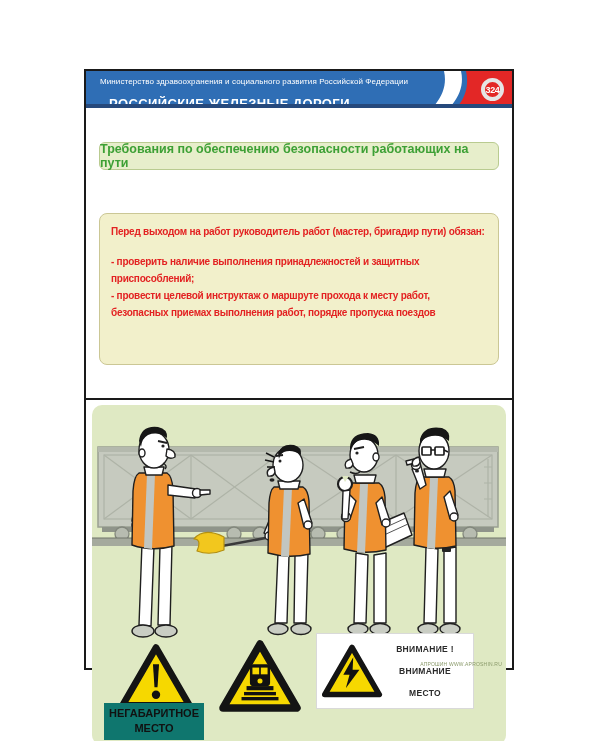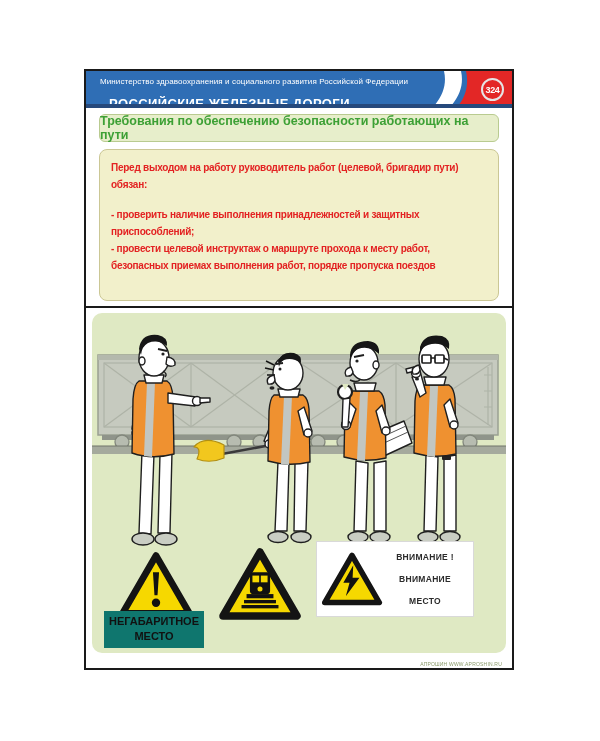--- a/index.html
+++ b/index.html
@@ -1,34 +1,34 @@
 <!DOCTYPE html>
 <html><head>
 <meta charset="utf-8">
 <style>
   * { margin:0; padding:0; box-sizing:border-box; }
   html,body { background:#ffffff; }
   body { font-family:"Liberation Sans", sans-serif; }
   .canvas { position:relative; width:600px; height:741px; background:#fff; overflow:hidden; }
 
   .poster { position:absolute; left:84px; top:69px; width:430px; height:601px;
-            border:2px solid #1a1a1a; background:#fff; display:flex; flex-direction:column; }
+            border:2px solid #1a1a1a; background:#fff; display:flex; flex-direction:column;gap:28px; }
 
   
   .header { position:relative; height:37px; background:#2f6eb5; border-bottom:4px solid #26497c;
             color:#fff; overflow:hidden; flex:0 0 auto; }
   .header .ministry { font-size:8px; padding:6px 0 0 14px; letter-spacing:.1px; }
   .header .company  { font-size:13px; font-weight:bold; padding-left:23px; margin-top:10px; letter-spacing:.4px; }
   .header svg.flag  { position:absolute; right:0; top:0; height:37px; width:90px; }
-  .badge { position:absolute; right:8px; top:7px; width:23px; height:23px; border:2px solid #e5e5e5;
+  .badge { position:absolute; right:8px; top:7px; width:23px; height:23px; border:4px solid #e5e5e5;
            border-radius:50%; color:#fff; font-size:9px; font-weight:bold;
            display:flex; align-items:center; justify-content:center; letter-spacing:-.3px; }
 
   
-  .title-bar { margin:6px 13px 0; height:28px; background:#e7eecb; border:1px solid #b9cb90;
+  .title-bar { margin:6px 13px 8px; height:28px; background:#e7eecb; border:1px solid #b9cb90;
                border-radius:6px; display:flex; align-items:center; justify-content:center;
                color:#3da035; font-weight:bold; font-size:12.5px; flex:0 0 auto; }
 
   
   .text-box { margin:7px 13px 0; height:152px; background:#f2f0cb; border:1px solid #cbc795;
               border-radius:8px; padding:9px 11px; color:#e32222; font-weight:bold;
               font-size:10px; line-height:17px; letter-spacing:-.25px; flex:0 0 auto; }
   .text-box .intro { margin-bottom:13px; }
   .text-box p { margin:0; }
 
@@ -61,21 +61,21 @@
       <svg class="flag" viewBox="0 0 90 37" preserveAspectRatio="none">
         <path d="M44,0 L90,0 L90,37 L34,37 C44,27 47,13 44,0 Z" fill="#e32726"></path>
         <path d="M22,0 C25,13 21,26 10,37 L27,37 C38,26 42,13 39,0 Z" fill="#ffffff"></path>
       </svg>
       <div class="badge">324</div>
     </div>
 
     <div class="title-bar">Требования по обеспечению безопасности работающих на пути</div>
 
     <div class="text-box">
-      <p class="intro">Перед выходом на работу руководитель работ (целевой, бригадир пути) обязан:</p>
+      <p class="intro">Перед выходом на работ руководитель работ (мастер, бригадир пути) обязан:</p>
       <p>- проверить наличие выполнения принадлежностей и защитных приспособлений;</p>
       <p>- провести целевой инструктаж о маршруте прохода к месту работ, безопасных приемах выполнения работ, порядке пропуска поездов</p>
     </div>
 
     <div class="scene-frame">
       <div class="scene">
 
         <svg class="scene-art" width="414" height="240" viewBox="0 0 414 240">
 
           <g stroke="#9aa092" stroke-width="1.5" fill="#c6cabf">

